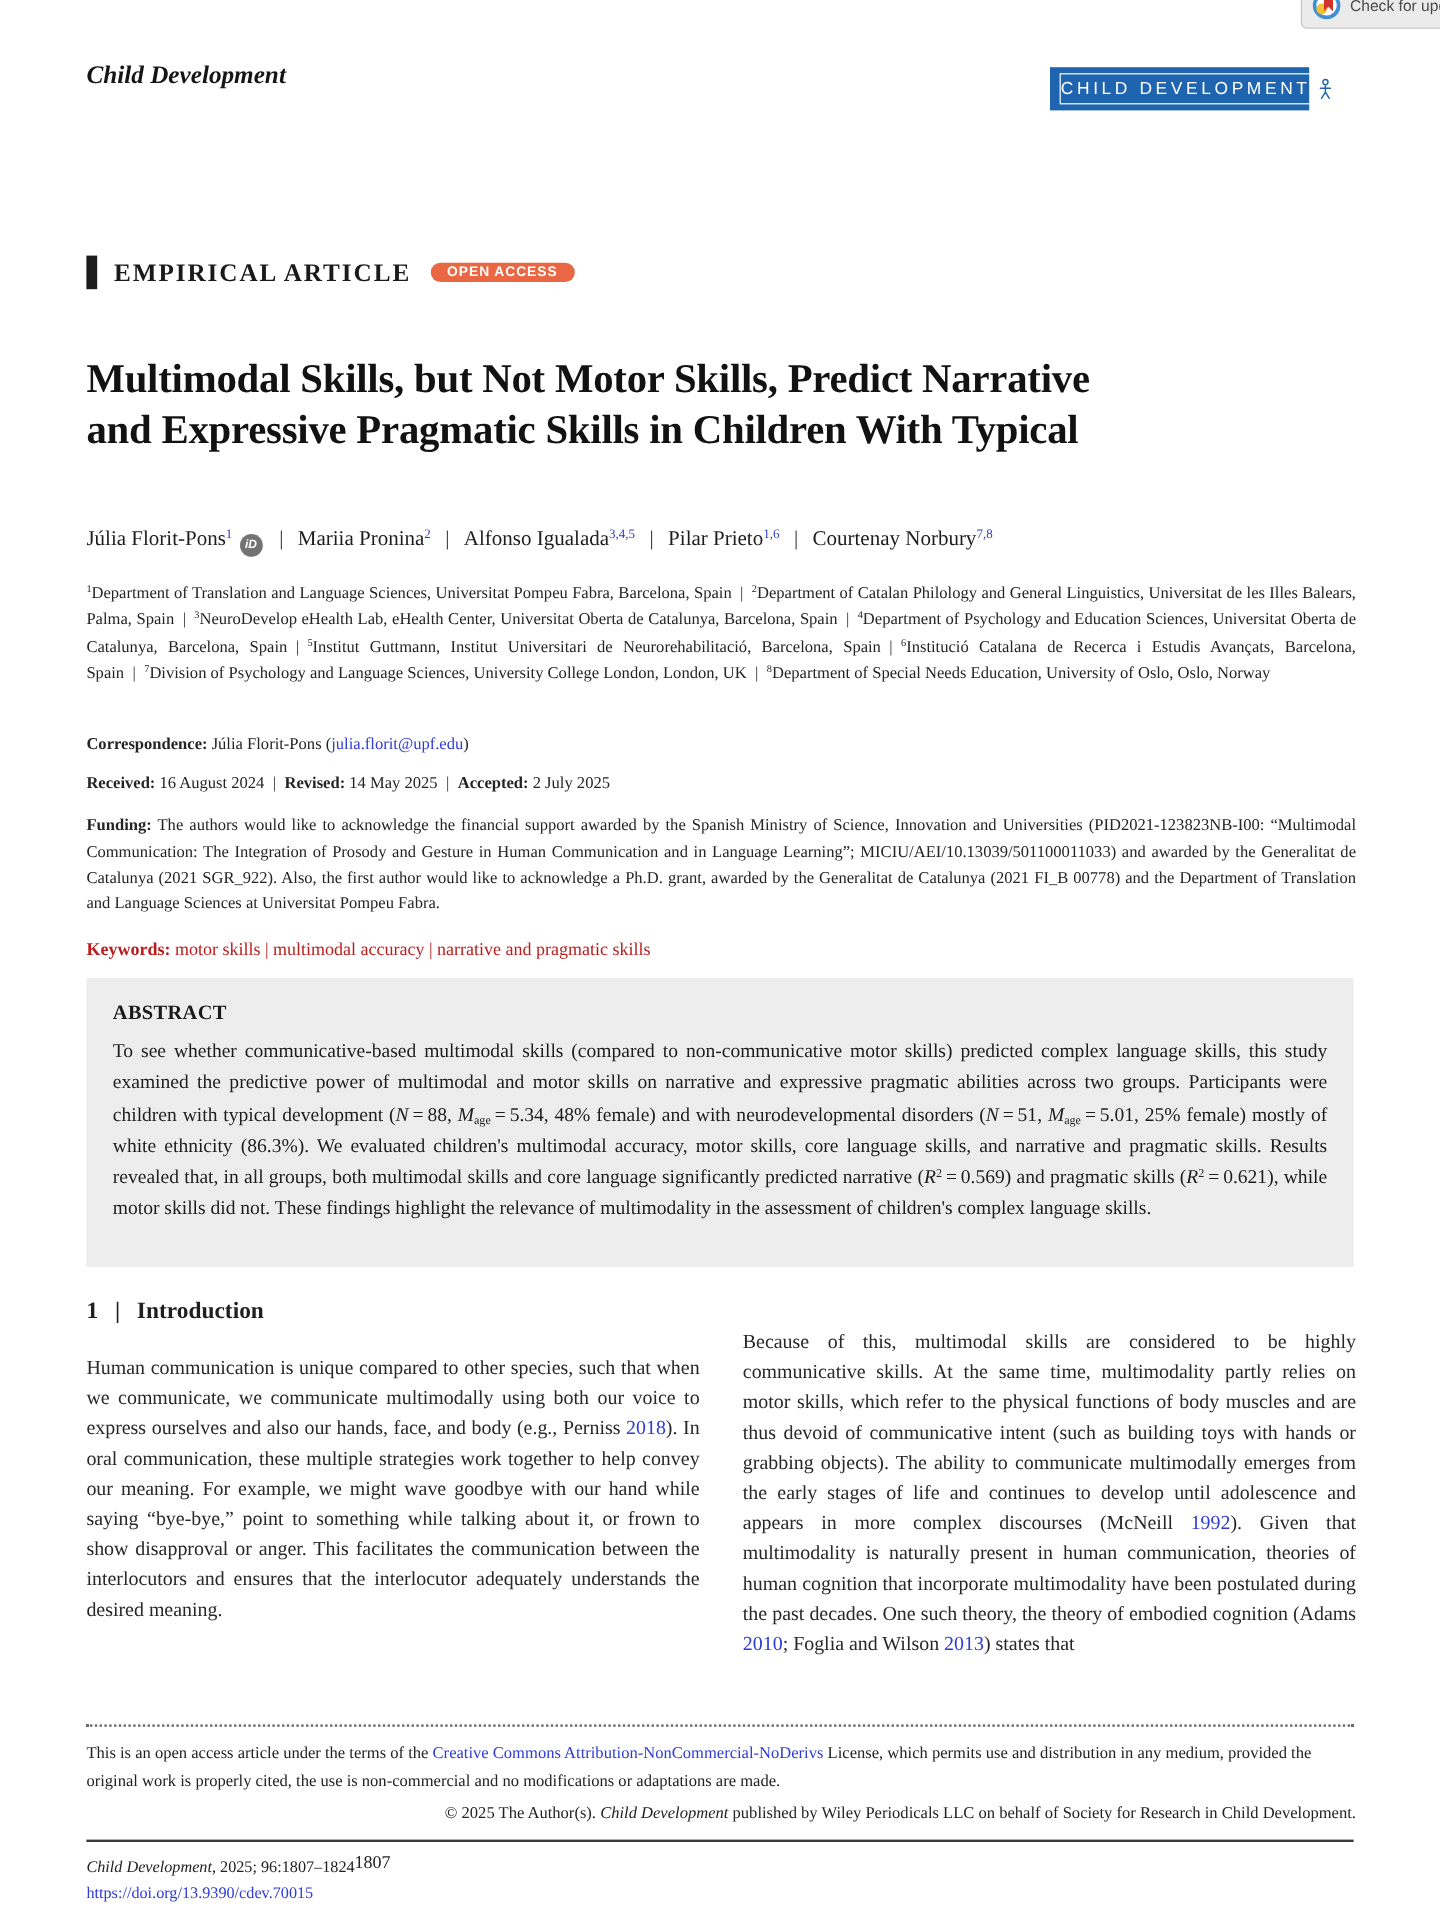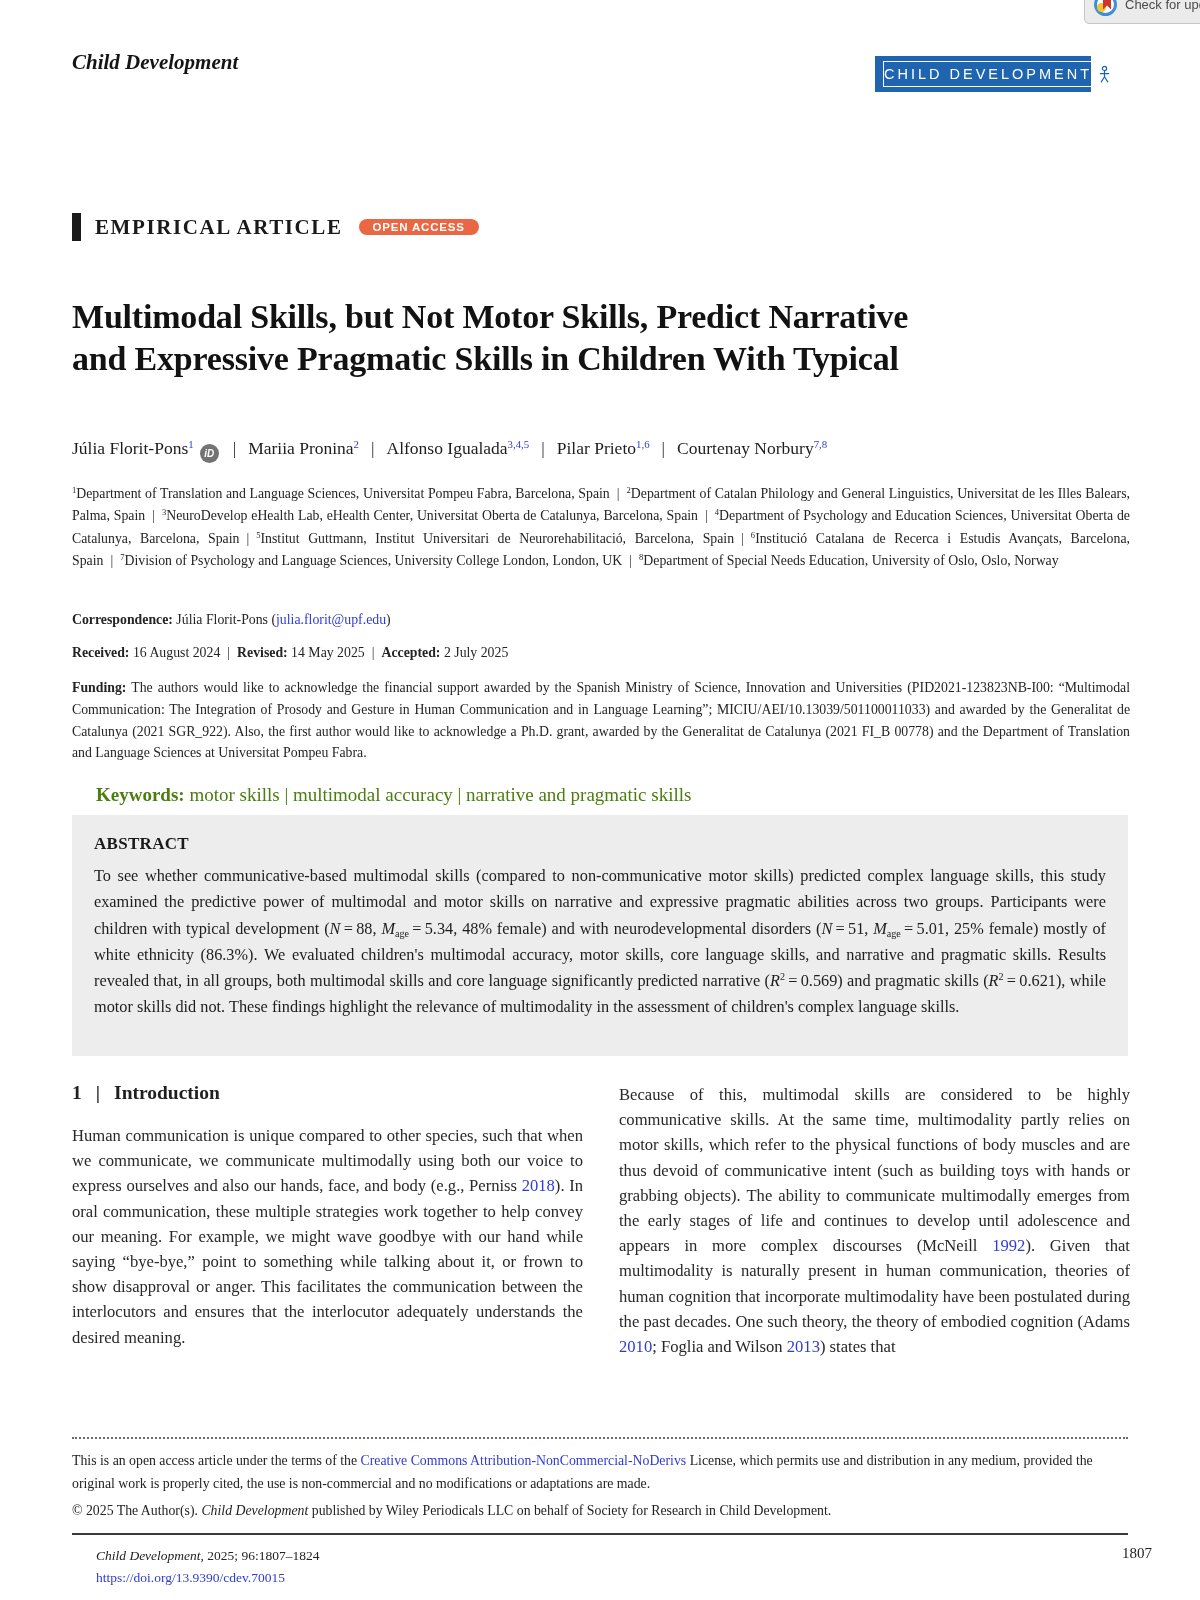--- a/index.html
+++ b/index.html
@@ -55,42 +55,42 @@
                  line-height:42px;font-weight:700;color:#121212;letter-spacing:-0.2px;}
   .authors{position:absolute;top:438px;left:72px;width:1058px;font-size:17.5px;color:#1d1d1d;}
 
   
   .affils{position:absolute;top:483px;left:72px;width:1058px;font-size:13.8px;line-height:22.3px;
           text-align:justify;color:#242424;}
   .correspondence{position:absolute;top:612px;left:72px;font-size:13.8px;color:#242424;}
   .dates{position:absolute;top:645px;left:72px;font-size:13.8px;color:#242424;}
   .funding{position:absolute;top:677px;left:72px;width:1058px;font-size:13.8px;line-height:21.8px;
            text-align:justify;color:#242424;}
-  .keywords{position:absolute;top:784px;left:72px;font-size:19px;color:#4d7c0f;margin-left:24px;}
+  .keywords{position:absolute;top:784px;left:72px;font-size:15px;color:#b91c1c;}
 
   
   .abstract{position:absolute;top:815px;left:72px;width:1056px;height:241px;background:#EDEDED;
             padding:19px 22px;}
   .abstract-heading{font-size:17px;font-weight:700;letter-spacing:0.3px;color:#1a1a1a;margin-bottom:9px;}
   .abstract-body{font-size:16.3px;line-height:26.3px;text-align:justify;color:#1d1d1d;}
 
   
   .intro{position:absolute;top:1082px;left:72px;width:1058px;display:flex;gap:36px;}
   .intro-col{width:511px;}
   .intro-heading{font-size:19.5px;font-weight:700;color:#1f1f1f;margin-bottom:19px;}
-  .body-par{font-size:16.6px;line-height:25.2px;text-align:justify;color:#282828;}
+  .body-par{font-size:16.6px;line-height:25.2px;text-align:justify;color:#282828;margin-top:23px;}
 
   
   .license-divider{position:absolute;top:1437px;left:72px;width:1056px;border-top:2px dotted #6a6a6a;}
   .license-block{position:absolute;top:1450px;left:72px;width:1058px;font-size:13.8px;
                  line-height:22.6px;color:#222;}
-  .copyright{margin-top:5px;}
+  .copyright{margin-top:5px;text-align:right;}
   .bottom-rule{position:absolute;top:1533px;left:72px;width:1056px;border-top:2px solid #3a3a3a;}
   .bottom{position:absolute;top:1545px;left:72px;width:1056px;display:flex;
-          justify-content:space-between;align-items:flex-start;margin-left:24px;}
+          align-items:flex-start;}
   .bottom-left{font-size:13.5px;line-height:22px;color:#222;}
   .doi-link{color:#2E3BD4;}
   .page-number{font-size:15px;color:#222;}
 </style>
 </head>
 <body>
 
 <div class="page">
 
   <div class="check-updates">

